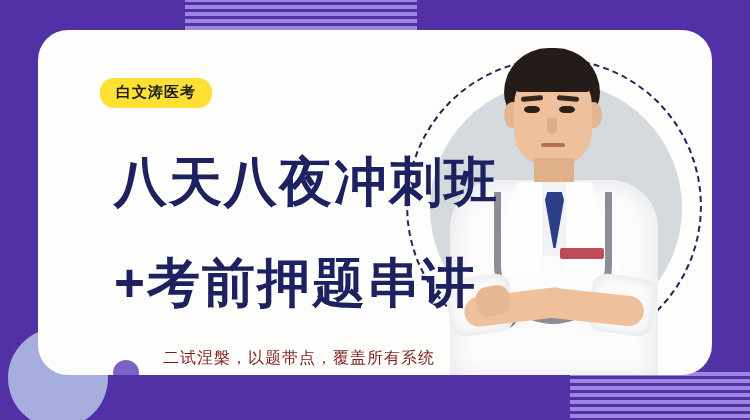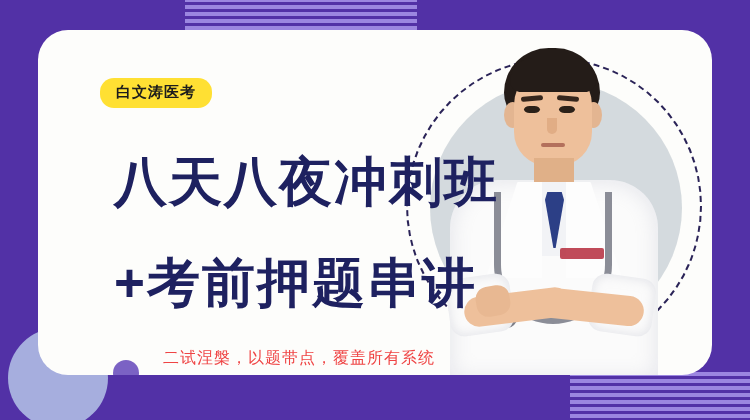--- a/index.html
+++ b/index.html
@@ -320,21 +320,21 @@
     letter-spacing: 2px;
     white-space: nowrap;
     line-height: 1;
   }
   #headline-1 { top: 125px; }
   #headline-2 { top: 197px; margin-top: 29px; }
   #subtitle {
     position: absolute;
     left: 125px;
     top: 318px;
-    color: #ef4444;
+    color: #7f1d1d;
     font-size: 16px;
     letter-spacing: 1px;
     white-space: nowrap;
   }
 </style>
 </head>
 <body>
 
 <div id="banner">
 

